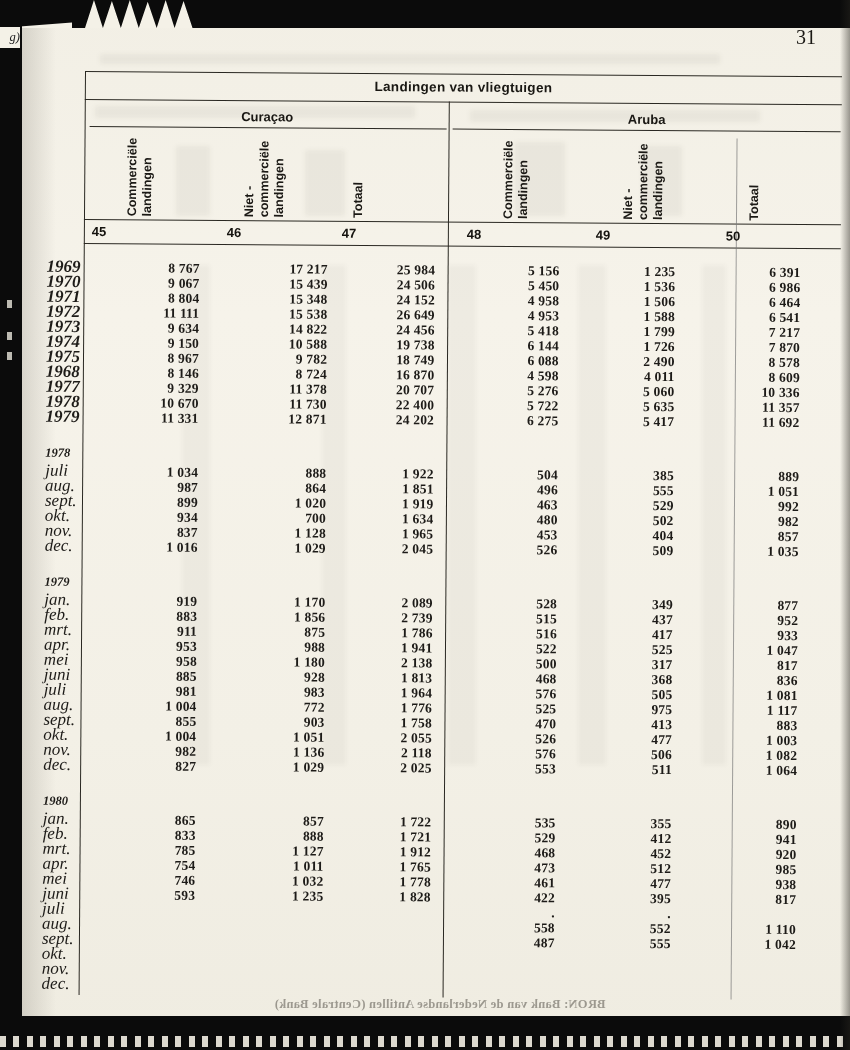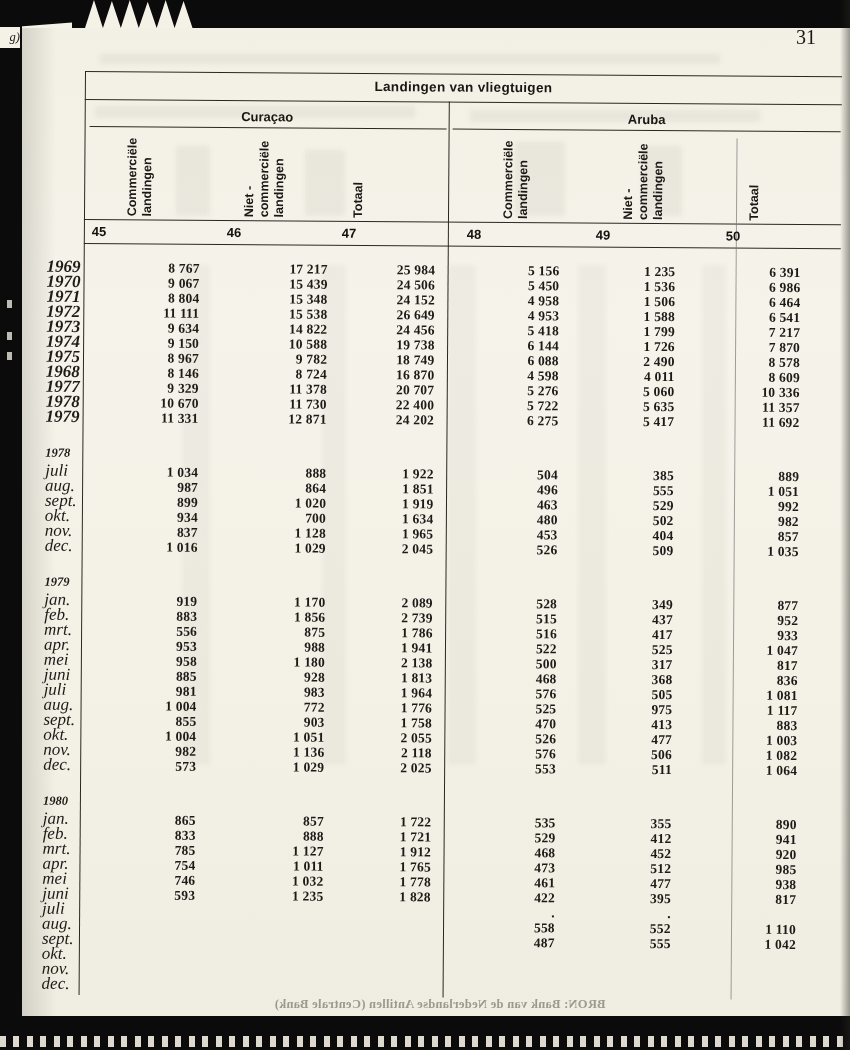--- a/index.html
+++ b/index.html
@@ -301,21 +301,21 @@
             <div class="cell stub">feb.</div>
             <div class="cell c0">883</div>
             <div class="cell c1">1 856</div>
             <div class="cell c2">2 739</div>
             <div class="cell c3">515</div>
             <div class="cell c4">437</div>
             <div class="cell c5">952</div>
           </div>
           <div class="row">
             <div class="cell stub">mrt.</div>
-            <div class="cell c0">556</div>
+            <div class="cell c0">911</div>
             <div class="cell c1">875</div>
             <div class="cell c2">1 786</div>
             <div class="cell c3">516</div>
             <div class="cell c4">417</div>
             <div class="cell c5">933</div>
           </div>
           <div class="row">
             <div class="cell stub">apr.</div>
             <div class="cell c0">953</div>
             <div class="cell c1">988</div>
@@ -382,21 +382,21 @@
             <div class="cell stub">nov.</div>
             <div class="cell c0">982</div>
             <div class="cell c1">1 136</div>
             <div class="cell c2">2 118</div>
             <div class="cell c3">576</div>
             <div class="cell c4">506</div>
             <div class="cell c5">1 082</div>
           </div>
           <div class="row">
             <div class="cell stub">dec.</div>
-            <div class="cell c0">573</div>
+            <div class="cell c0">827</div>
             <div class="cell c1">1 029</div>
             <div class="cell c2">2 025</div>
             <div class="cell c3">553</div>
             <div class="cell c4">511</div>
             <div class="cell c5">1 064</div>
           </div>
         </div>
         <div class="block">
           <div class="block-label">1980</div>
           <div class="row">

